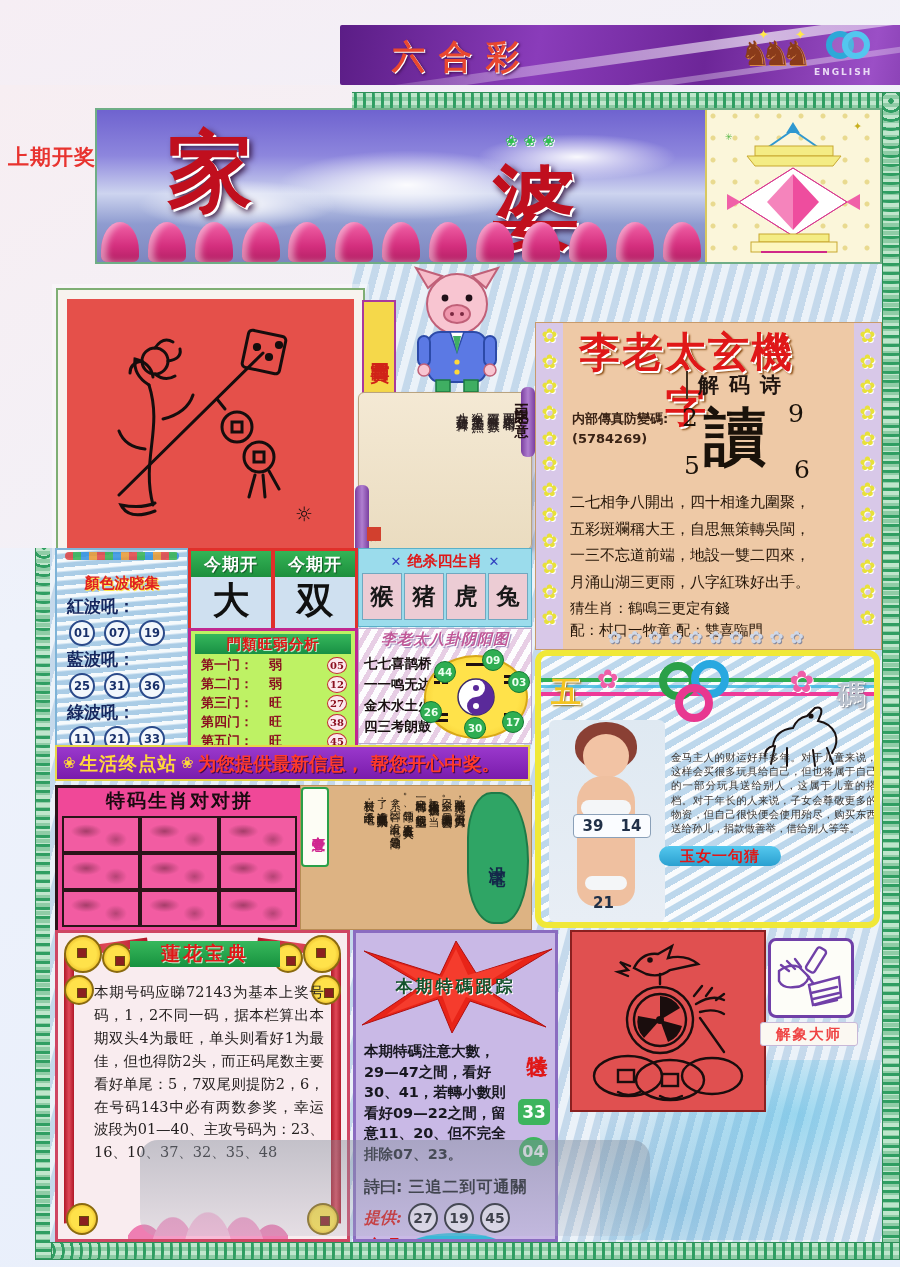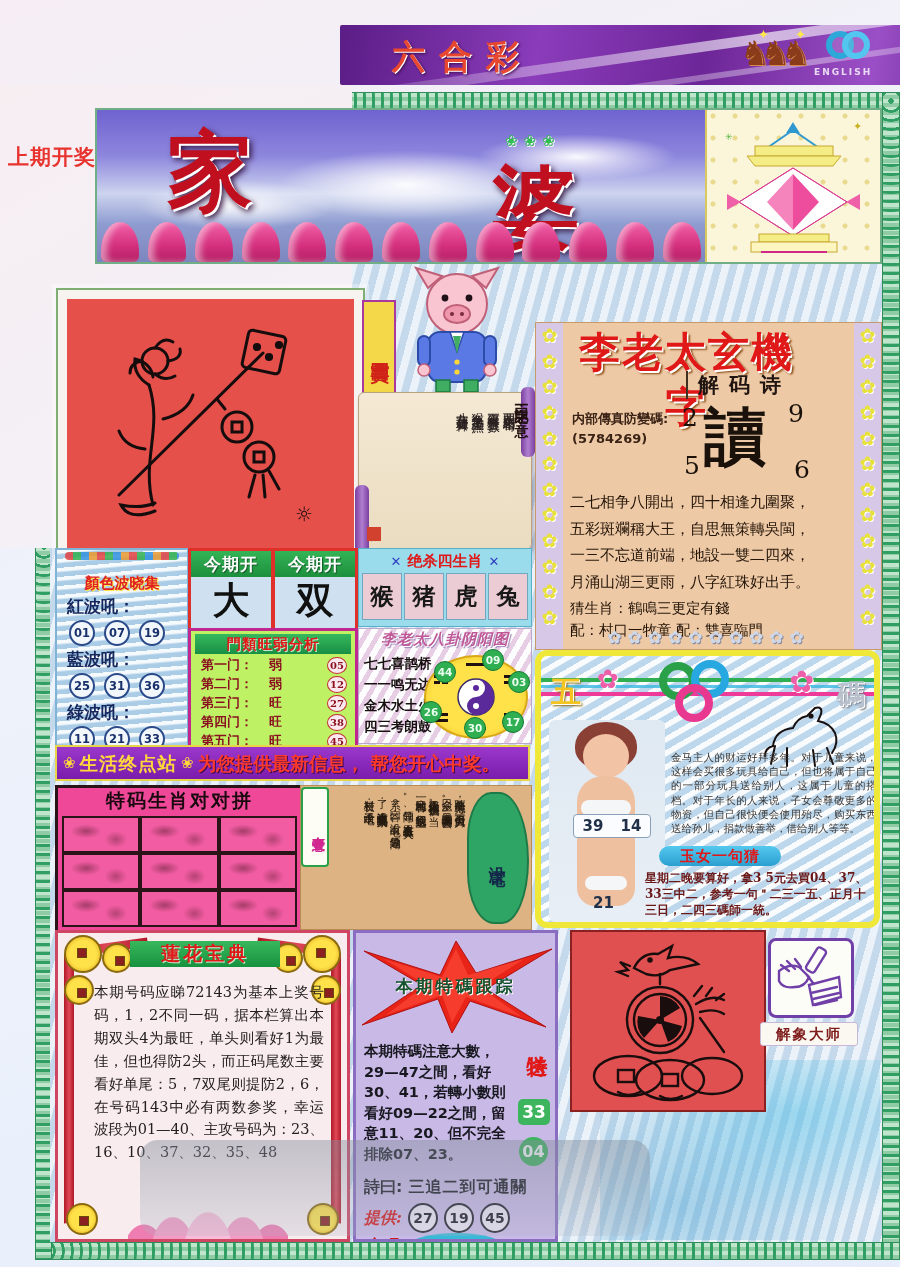--- a/index.html
+++ b/index.html
@@ -206,21 +206,21 @@
   .t-poem{font-size:16px;font-weight:bold;color:#181820;letter-spacing:1px;}
   .pcircle{width:26px;height:26px;border:2px solid #20202a;border-radius:50%;background:#ece4f4;
            display:flex;align-items:center;justify-content:center;font-size:14px;font-weight:bold;color:#181820;}
   .pwoval{width:96px;height:27px;background:#3ab8d8;border-radius:50%;display:flex;align-items:center;justify-content:center;
           color:#8a1418;font-weight:bold;font-size:20px;letter-spacing:2px;}
 
   
   .redart{left:570px;top:930px;width:192px;height:178px;background:#e05050;border:2px solid #8a2020;}
   .masterbox{left:768px;top:938px;width:80px;height:74px;background:#fdfdf8;border:3px solid #7040a8;border-radius:8px;}
   .masterlabel{left:760px;top:1022px;width:96px;height:22px;background:#fbf8f2;border:1px solid #c8b8d8;border-radius:3px;
-        color:#7f1d1d;font-weight:bold;font-size:14.5px;display:flex;align-items:center;justify-content:center;letter-spacing:2px;}
+        color:#ef4444;font-weight:bold;font-size:14.5px;display:flex;align-items:center;justify-content:center;letter-spacing:2px;}
   .seafade{left:140px;top:1140px;width:510px;height:96px;border-radius:18px;
         background:linear-gradient(180deg,rgba(130,140,155,.45),rgba(170,180,195,.25));}
   .cyanblob{left:600px;top:1060px;width:280px;height:180px;
         background:radial-gradient(ellipse at 70% 30%,rgba(80,190,230,.5),rgba(0,0,0,0) 60%),
                    radial-gradient(ellipse at 30% 80%,rgba(60,160,210,.4),rgba(0,0,0,0) 65%);}
 </style>
 </head>
 <body>
 
 <div class="abs frame" style="left:93px;top:92px;width:805px;height:16px;"></div>
@@ -566,21 +566,20 @@
     <div class="bikini" style="left:32px;top:80px;width:50px;height:16px;border-radius:8px;"></div>
     <div class="bikini" style="left:36px;top:156px;width:42px;height:14px;border-radius:7px;"></div>
   </div>
   <div class="numbox">
     <span>39</span>
       <span>14</span>
   </div>
   <div class="num21">21</div>
   <div class="rp-par">金马主人的财运好拜多年。对于儿童来说，这样会买很多玩具给自己，但也将属于自己的一部分玩具送给别人，这属于儿童的搭档。对于年长的人来说，子女会尊敬更多的物资，但自己很快便会使用殆尽，购买东西送给孙儿，捐款做善举，借给别人等等。</div>
   <div class="jade-title">玉女一句猜</div>
-  <div class="jade-text">星期二晚要算好，拿3 5元去買04、37、33三中二，参考一句＂二三一五、正月十三日，二四三碼師一統。</div>
 </div>
 
 <div class="abs lotus">
   <div class="ribbon" style="left:6px;top:20px;width:10px;height:270px;transform:skewY(-6deg);"></div>
   <div class="ribbon" style="right:6px;top:20px;width:10px;height:270px;transform:skewY(6deg);"></div>
   <div class="ribbon" style="left:10px;top:10px;width:80px;height:9px;transform:rotate(-8deg);"></div>
   <div class="ribbon" style="right:10px;top:10px;width:80px;height:9px;transform:rotate(8deg);"></div>
   <div class="coin" style="left:6px;top:2px;"></div>
   <div class="coin" style="left:44px;top:10px;width:26px;height:26px;"></div>
   <div class="coin" style="left:6px;top:42px;width:26px;height:26px;"></div>

